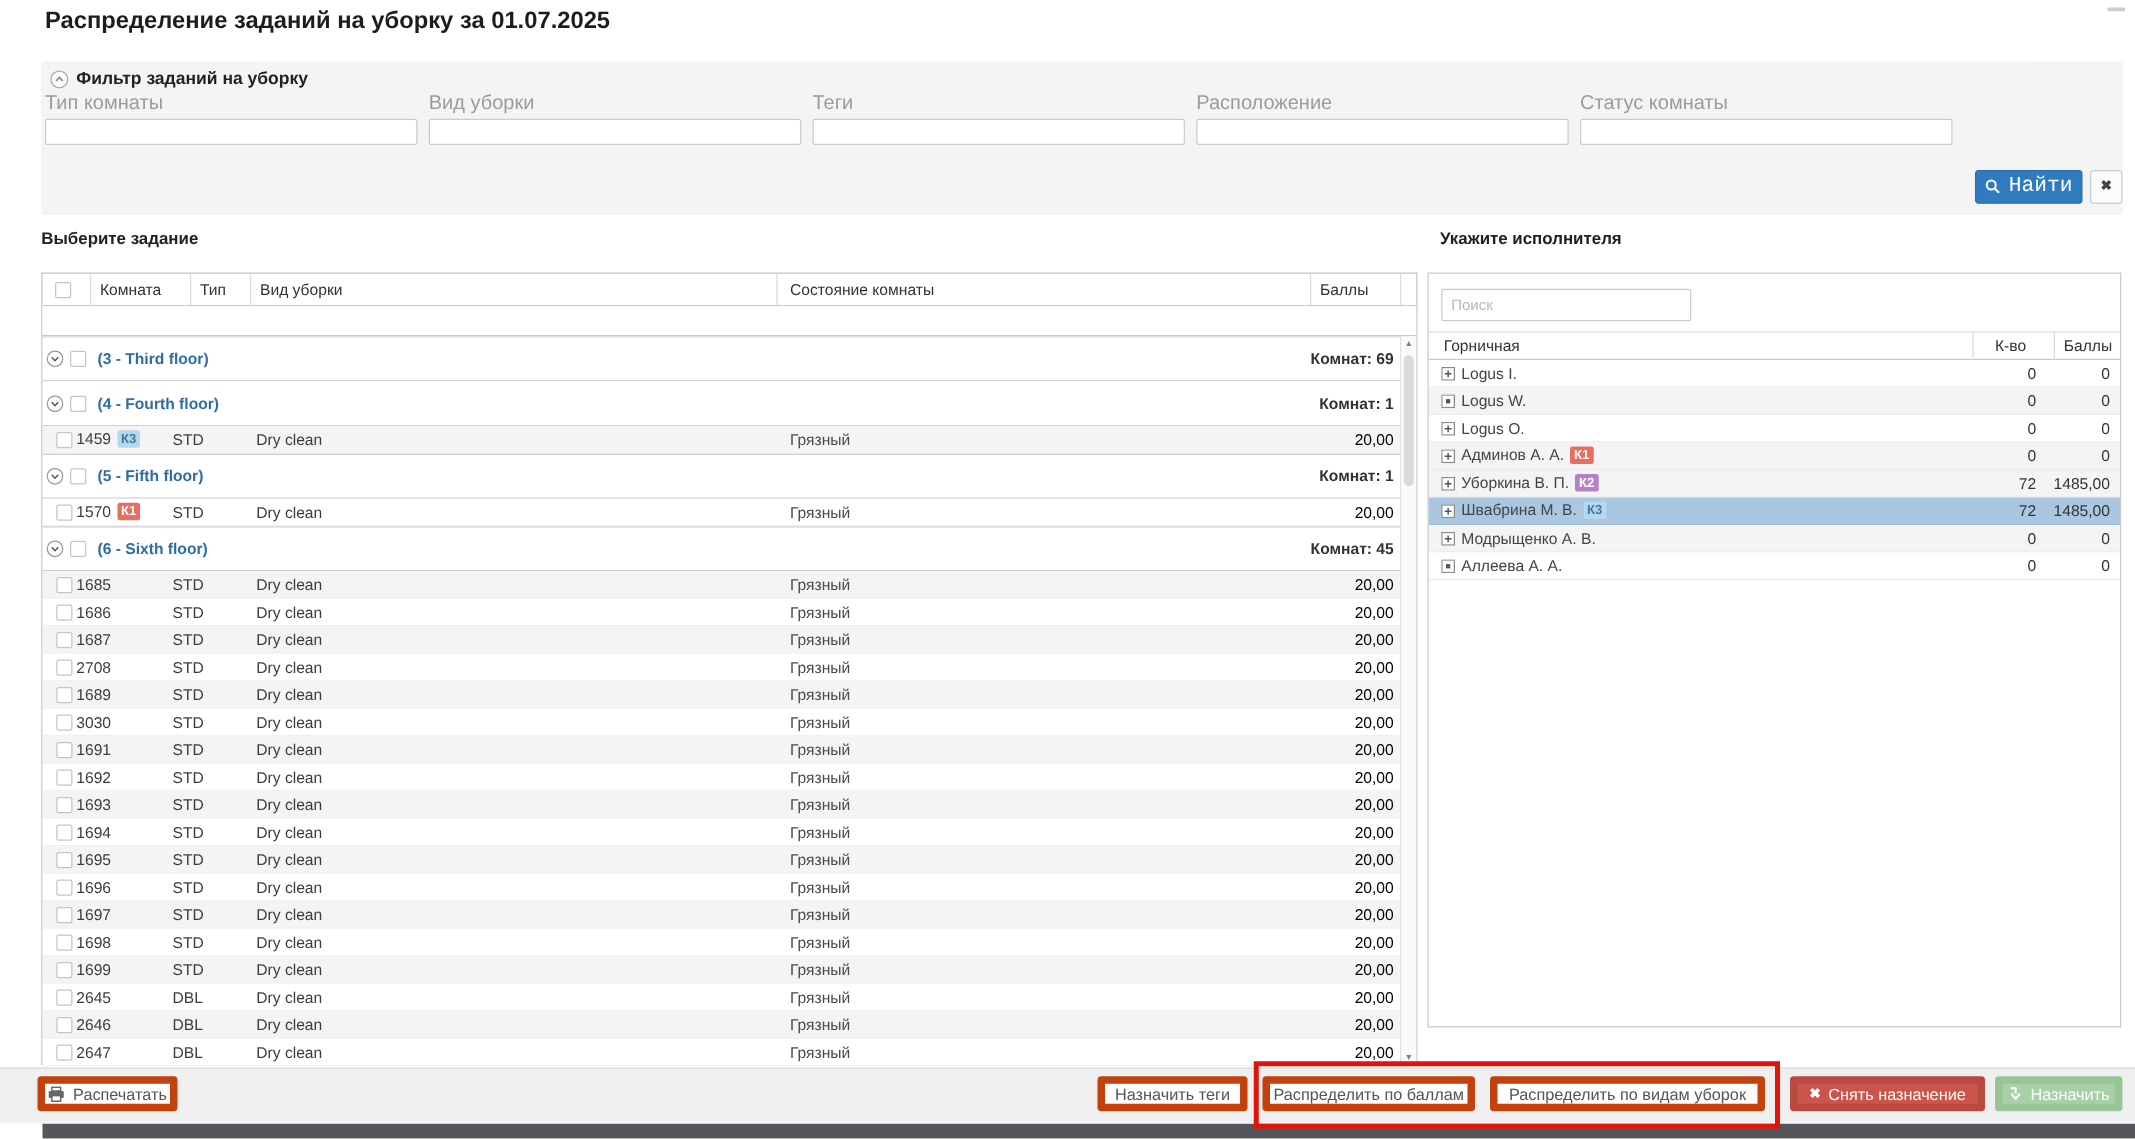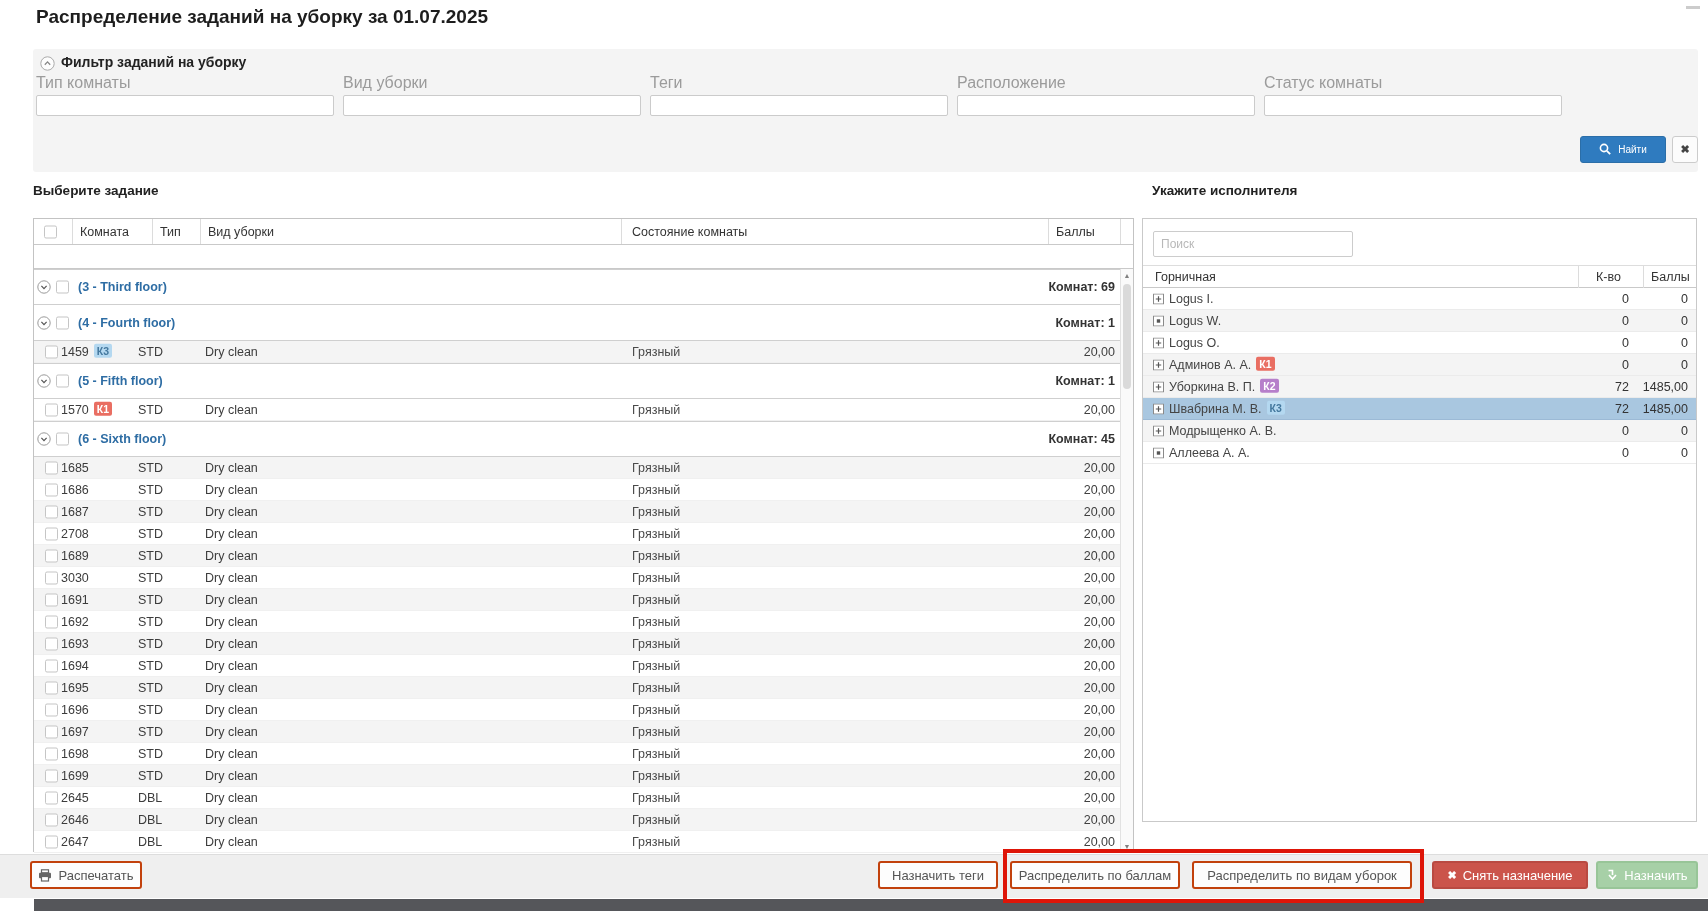--- a/index.html
+++ b/index.html
@@ -13,22 +13,22 @@
   
   .filter-panel{position:absolute;left:33px;top:49px;width:1665px;height:123px;background:#f4f4f4;border-radius:3px;}
   .fp-icon{position:absolute;left:7px;top:7px;width:15px;height:15px;}
   .fp-title{position:absolute;left:28px;top:5px;font-size:14px;font-weight:bold;color:#222;}
   .f-col{position:absolute;top:25px;}
   .f-col.row2{top:72px;}
   .f-col label{display:block;font-size:16px;color:#9b9b9b;margin-bottom:3px;}
   .f-input{width:298px;height:21px;border:1px solid #cbcbcb;border-radius:2px;background:#fff;
            padding:0 6px;font-size:12px;color:#444;outline:none;}
   .btn-find{position:absolute;left:1547px;top:87px;width:86px;height:27px;background:#2f7bbf;
-            border:1px solid #2b6ea8;border-radius:3px;color:#fff;font-size:10px;
-            display:flex;align-items:center;justify-content:center;gap:6px;cursor:pointer;}
+            border:1px solid #2b6ea8;border-radius:3px;color:#fff;font-size:17px;
+            display:flex;align-items:center;justify-content:center;gap:6px;cursor:pointer;font-family:Liberation Mono, monospace;}
   .btn-close-filter{position:absolute;left:1639px;top:87px;width:26px;height:27px;background:#fcfcfc;
             border:1px solid #ccc;border-radius:3px;color:#444;font-size:12px;font-weight:bold;
             display:flex;align-items:center;justify-content:center;cursor:pointer;}
 
   
   .section-heading{position:absolute;font-size:13.5px;font-weight:bold;color:#222;}
   .tasks-heading{left:33px;top:183px;}
   .assignees-heading{left:1152px;top:183px;}
 
   
@@ -47,21 +47,21 @@
   .t-row.data.stripe{background:#f4f4f4;}
   .circ-icon{left:3px;width:14px;height:14px;}
   .t-row.group .cbox{left:22px;}
   .g-label{left:44px;color:#2e6da4;font-weight:bold;}
   .g-count{right:18px;color:#333;font-weight:bold;}
   .t-row.data .cbox{left:11px;}
   .c-room{left:27px;color:#3c3c3c;}
   .c-type{left:104px;color:#3c3c3c;}
   .c-clean{left:171px;color:#3c3c3c;}
   .c-state{left:598px;color:#4a4a4a;}
-  .c-points{right:18px;color:#404040;}
+  .c-points{right:18px;color:#000000;}
   .cbox{display:inline-block;width:13px;height:13px;border:1px solid #c5c5c5;border-radius:2px;background:#fff;cursor:pointer;}
   .t-scrollbar{position:absolute;right:0;top:50px;width:13px;height:584px;background:#fafafa;border-left:1px solid #e2e2e2;z-index:3;}
   .sb-arrow{position:absolute;left:0;width:12px;text-align:center;font-size:7px;color:#808080;}
   .sb-up{top:3px;} .sb-down{bottom:3px;}
   .sb-thumb{position:absolute;left:2px;top:15px;width:8px;height:105px;background:#dadada;border-radius:4px;}
 
   
   .badge{display:inline-block;margin-left:5px;padding:2px 3px;border-radius:2px;font-size:10.5px;font-weight:bold;line-height:1;position:relative;top:-1px;}
   .badge-red{background:#e96e62;color:#fff;}
   .badge-purple{background:#b67fca;color:#fff;}
@@ -79,21 +79,21 @@
   .a-row{position:relative;height:22px;border-bottom:1px solid #ebebeb;background:#fff;cursor:pointer;}
   .a-row.stripe{background:#f4f4f4;}
   .a-row.selected{background:#a9c7e0;border-bottom-color:#9cbad6;}
   .sq-icon{left:10px;width:11px;height:11px;}
   .a-name{left:26px;color:#444;}
   .aq{right:67px;color:#333;}
   .ap{right:8px;color:#333;}
 
   
   .footer{position:absolute;left:0;top:854px;width:1708px;height:44px;background:#efefef;border-top:1px solid #ddd;}
-  .fbtn{position:absolute;top:861px;height:28px;border:2px solid #c2410c;border-radius:3px;background:#fdfdfd;
+  .fbtn{position:absolute;top:861px;height:28px;border:6px solid #c2410c;border-radius:3px;background:#fdfdfd;
         color:#555;font-size:13px;display:flex;align-items:center;justify-content:center;gap:6px;cursor:pointer;}
   .fbtn.pos-print{left:30px;width:112px;}
   .fbtn.pos-tags{left:878px;width:120px;}
   .fbtn.pos-dp{left:1010px;width:170px;}
   .fbtn.pos-dt{left:1192px;width:220px;}
   .fbtn.btn-danger{left:1432px;width:156px;background:#cb544b;border-color:#b94a42;color:#fff;}
   .fbtn.btn-success{left:1596px;width:102px;background:#a7d0a7;border-color:#98c598;color:#fff;}
   .x-glyph{font-weight:bold;font-size:11px;line-height:1;}
 
   .red-annotation{position:absolute;left:1003px;top:849px;width:421px;height:54px;border:4px solid #de1508;z-index:30;pointer-events:none;}

